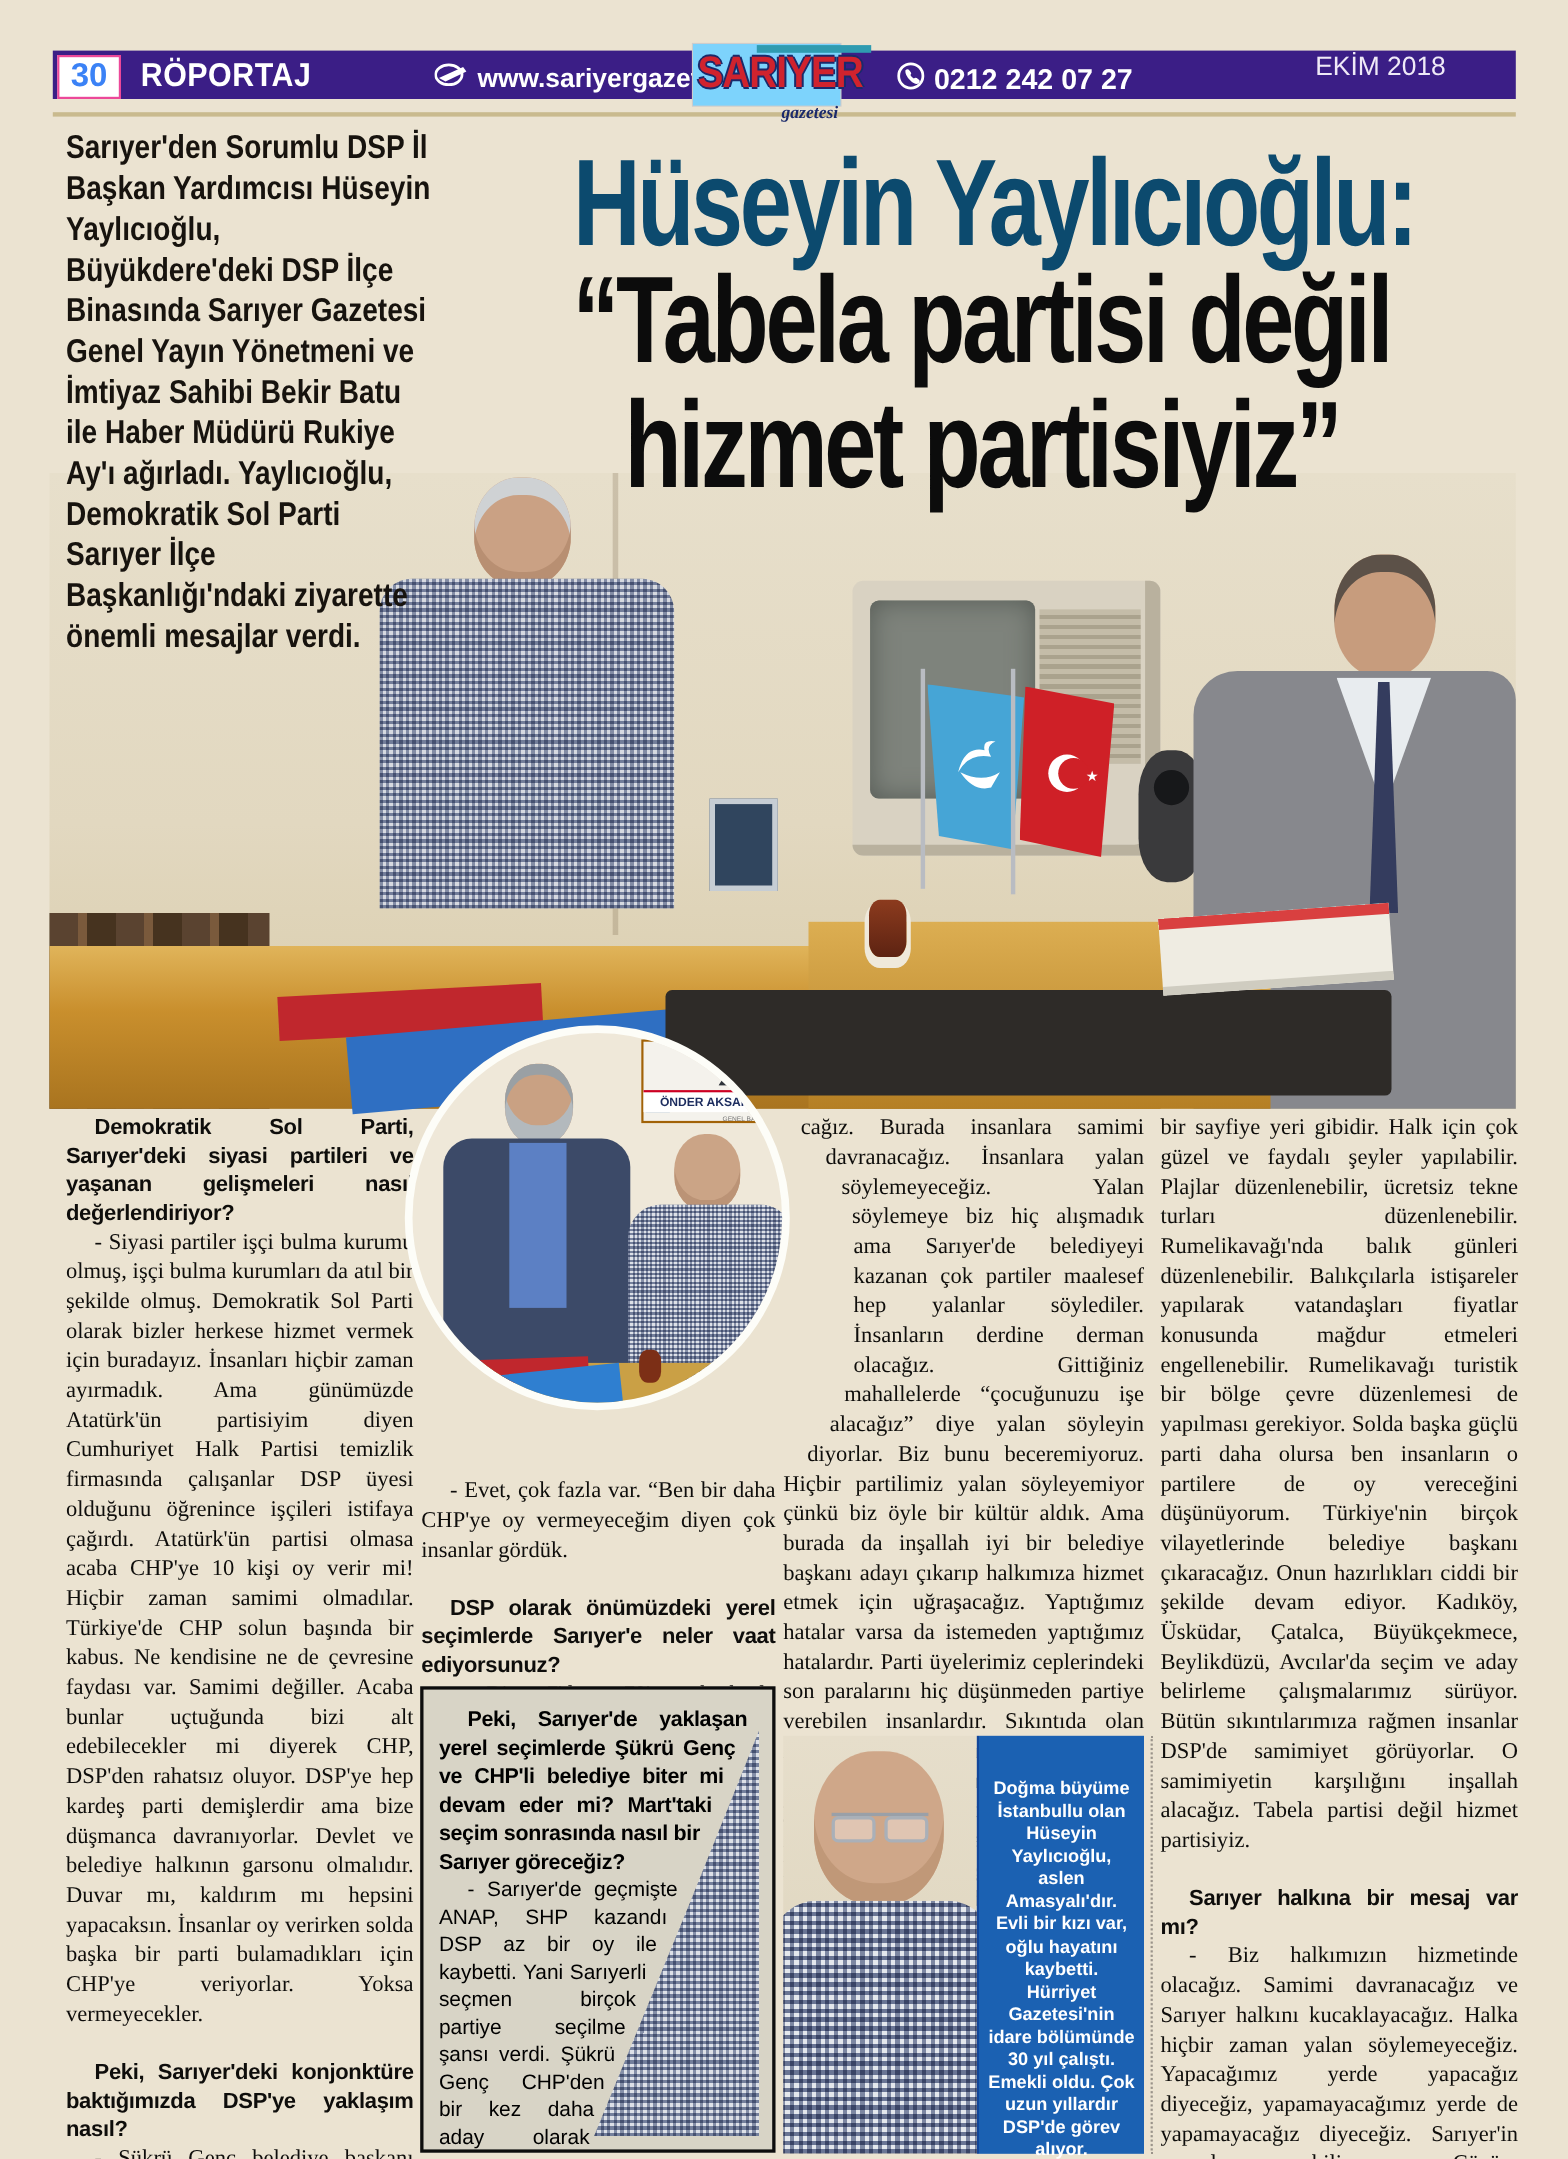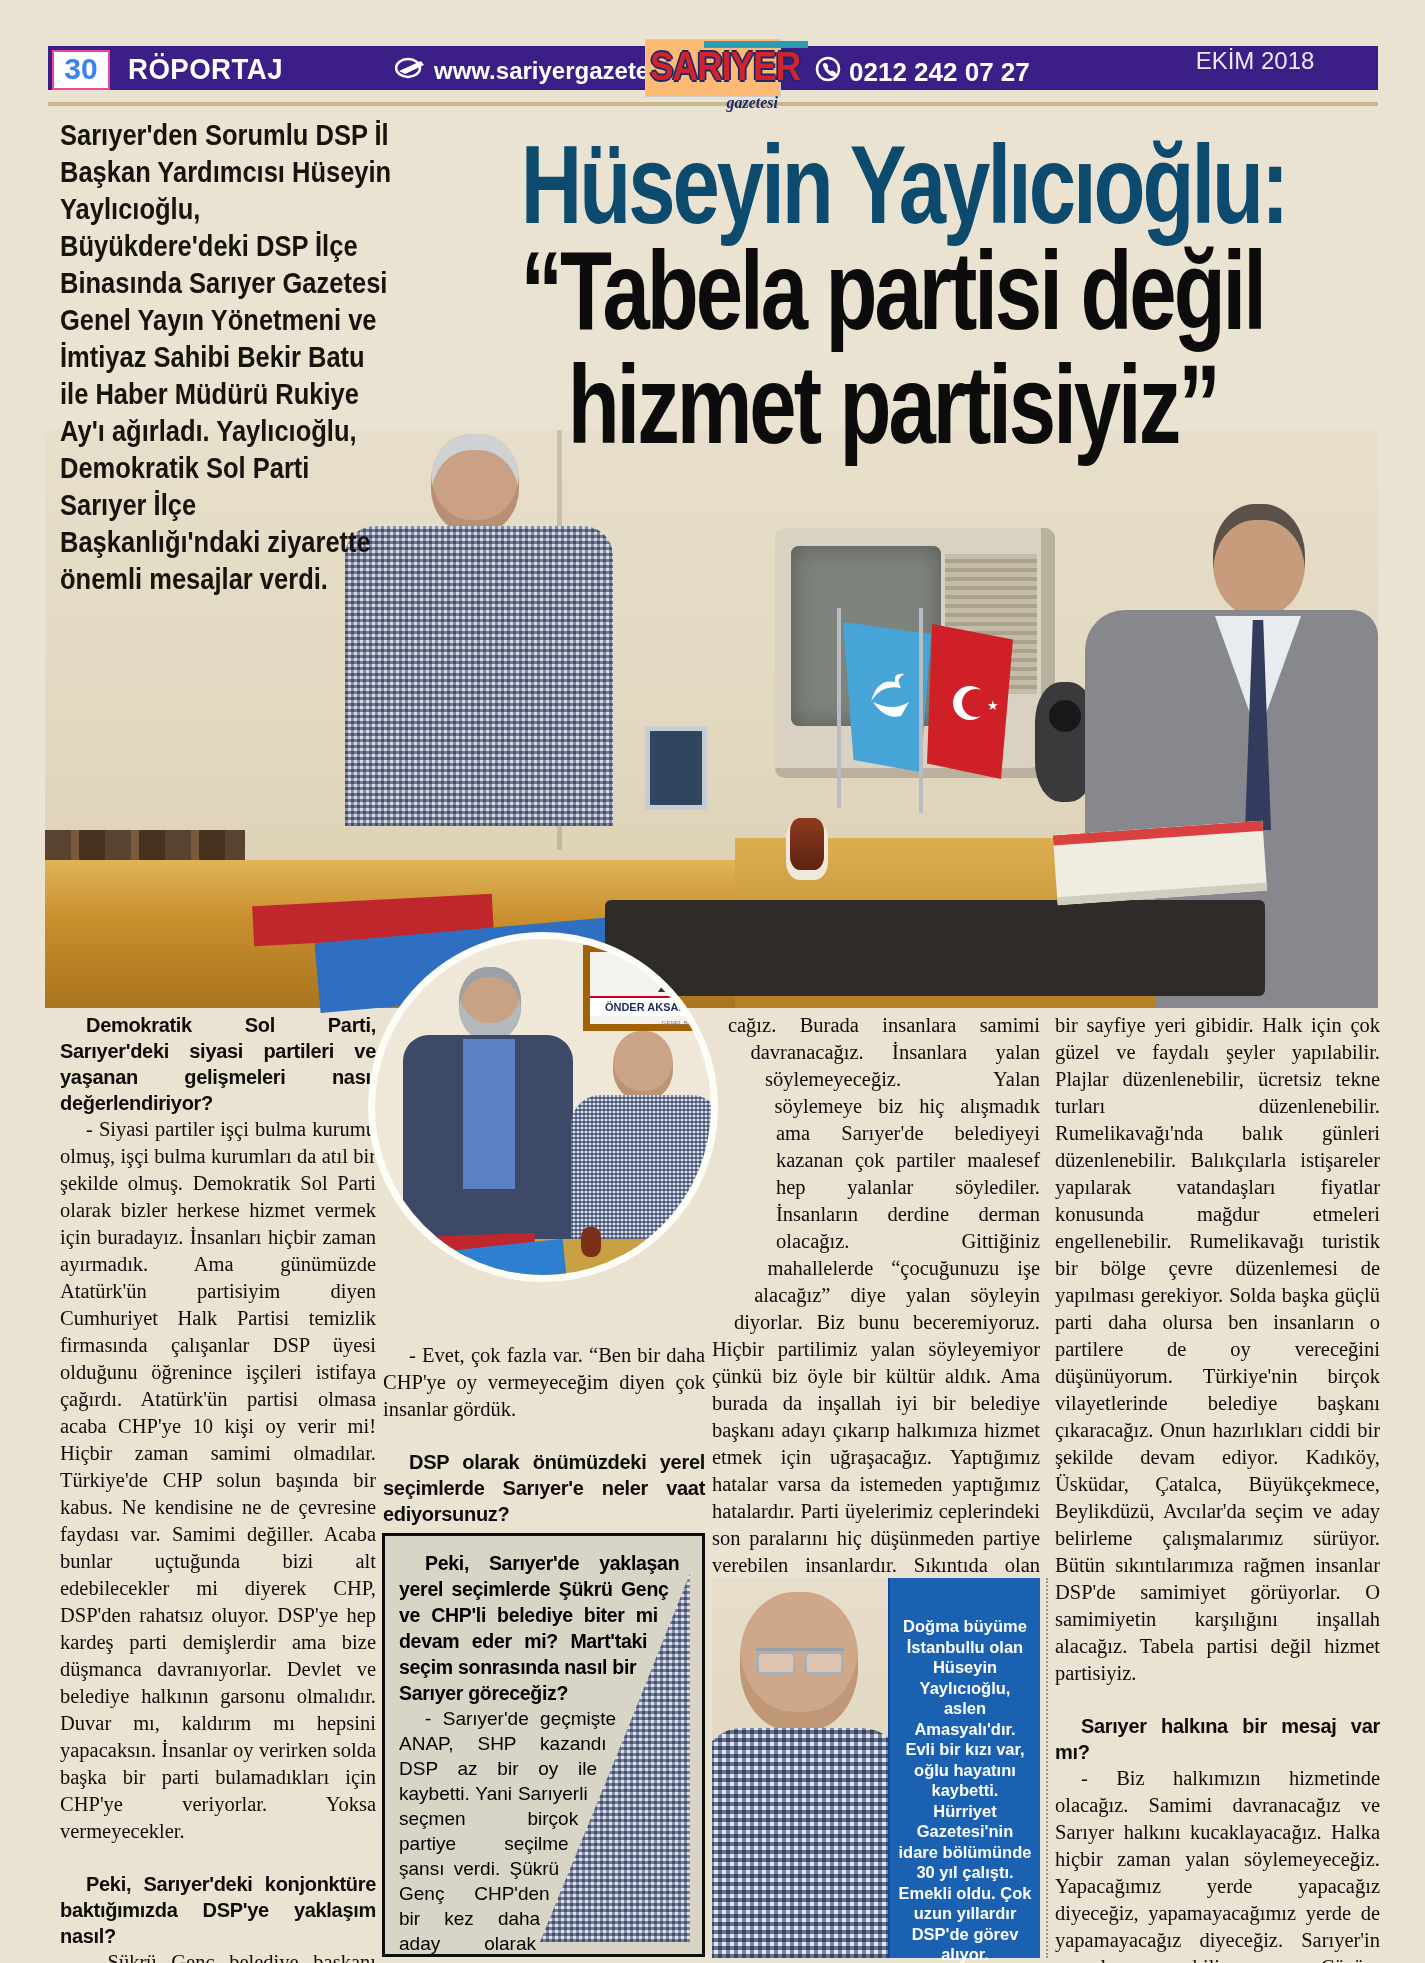--- a/index.html
+++ b/index.html
@@ -8,21 +8,21 @@
   .abs{position:absolute;}
 
   
   #topbar{left:48px;top:46px;width:1330px;height:44px;background:#3b1e86;}
   #underline{left:48px;top:102px;width:1330px;height:4px;background:#c9ba8e;}
   #pagenum{left:52px;top:50px;width:54px;height:36px;background:#fff;border:2px solid #ec4899;
            color:#3b82f6;font-weight:bold;font-size:30px;line-height:34px;text-align:center;}
   #section{left:128px;top:52px;color:#fff;font-weight:bold;font-size:30px;letter-spacing:.5px;
            transform:scaleX(.92);transform-origin:left top;}
   #site{left:395px;top:57px;color:#fff;font-weight:bold;font-size:24px;display:flex;align-items:center;gap:9px;}
-  #logo{left:630px;top:40px;width:134px;height:56px;background:#fdba74;box-shadow:0 0 0 1px #ccc;margin-left:16px;}
+  #logo{left:630px;top:40px;width:134px;height:56px;background:#7dd3fc;box-shadow:0 0 0 1px #ccc;}
   #logo .strip{position:absolute;left:58px;top:1px;width:104px;height:7px;background:#2f9bb0;}
   #logo .word{position:absolute;left:4px;top:4px;font-size:40px;font-weight:bold;color:#d0232e;
               letter-spacing:-1px;transform:scaleX(.88);transform-origin:left top;
               text-shadow:-2px 0 #1b2a6b,2px 0 #1b2a6b,0 2px #1b2a6b,0 -2px #1b2a6b;}
   #logo .script{position:absolute;right:2px;bottom:-16px;font-family:"Liberation Serif",serif;
                 font-style:italic;font-weight:bold;color:#1b2a6b;font-size:16px;}
   #phone{left:815px;top:56px;color:#fff;font-weight:bold;font-size:26px;display:flex;align-items:center;gap:8px;}
   #issue{left:1150px;top:47px;width:210px;color:#efe9f7;font-size:24px;text-align:center;}
 
   
@@ -83,21 +83,21 @@
         box-shadow:inset 0 10px 0 #d94040,inset 0 -8px 0 #cfccc0;}
   #frame-ata{position:absolute;left:600px;top:296px;width:52px;height:74px;background:#30455e;border:5px solid #c6cdd4;}
   #binders{position:absolute;left:0;top:400px;width:200px;height:178px;
         background:repeating-linear-gradient(90deg,#5a4330 0 26px,#7a5a3c 26px 34px,#46331f 34px 60px);}
   #folder-blue{position:absolute;left:272px;top:500px;width:300px;height:70px;background:#2f6fc2;transform:rotate(-5deg);}
   #book-red{position:absolute;left:208px;top:470px;width:240px;height:40px;background:#c0272d;transform:rotate(-3deg);}
 
   
   #circle{left:368px;top:932px;width:350px;height:350px;border-radius:50%;background:#efe8d9;border:7px solid #fdfdf8;
           overflow:hidden;z-index:7;box-sizing:border-box;}
-  #circle .poster{position:absolute;left:208px;top:6px;width:126px;height:72px;background:#f4f2ec;border:7px solid #a16207;}
+  #circle .poster{position:absolute;left:208px;top:6px;width:126px;height:72px;background:#f4f2ec;border:2px solid #a16207;}
   #circle .poster .suit{position:absolute;right:6px;top:0;width:52px;height:40px;background:#30343b;
           clip-path:polygon(0 100%,50% 0,100% 100%);}
   #circle .poster .band{position:absolute;left:0;bottom:8px;width:100%;height:18px;background:#fff;border-top:2px solid #c02;
           font-weight:bold;font-size:11px;color:#1c2c5e;text-align:center;line-height:18px;letter-spacing:0;}
   #circle .poster .dsp{position:absolute;left:2px;bottom:8px;width:22px;height:20px;background:#1c61ae;color:#fff;
           font-size:8px;font-weight:bold;text-align:center;line-height:20px;}
   #circle .poster .role{position:absolute;right:8px;bottom:-2px;font-size:6px;color:#777;}
   #circle .m1head{position:absolute;left:84px;top:28px;width:62px;height:74px;border-radius:46%;background:#c9a183;
           box-shadow:inset 0 10px 0 #9aa0a4,inset 0 -18px 0 #b3b9bd;}
   #circle .m1body{position:absolute;left:28px;top:96px;width:170px;height:220px;border-radius:26px 26px 0 0;background:#3c4a68;}

